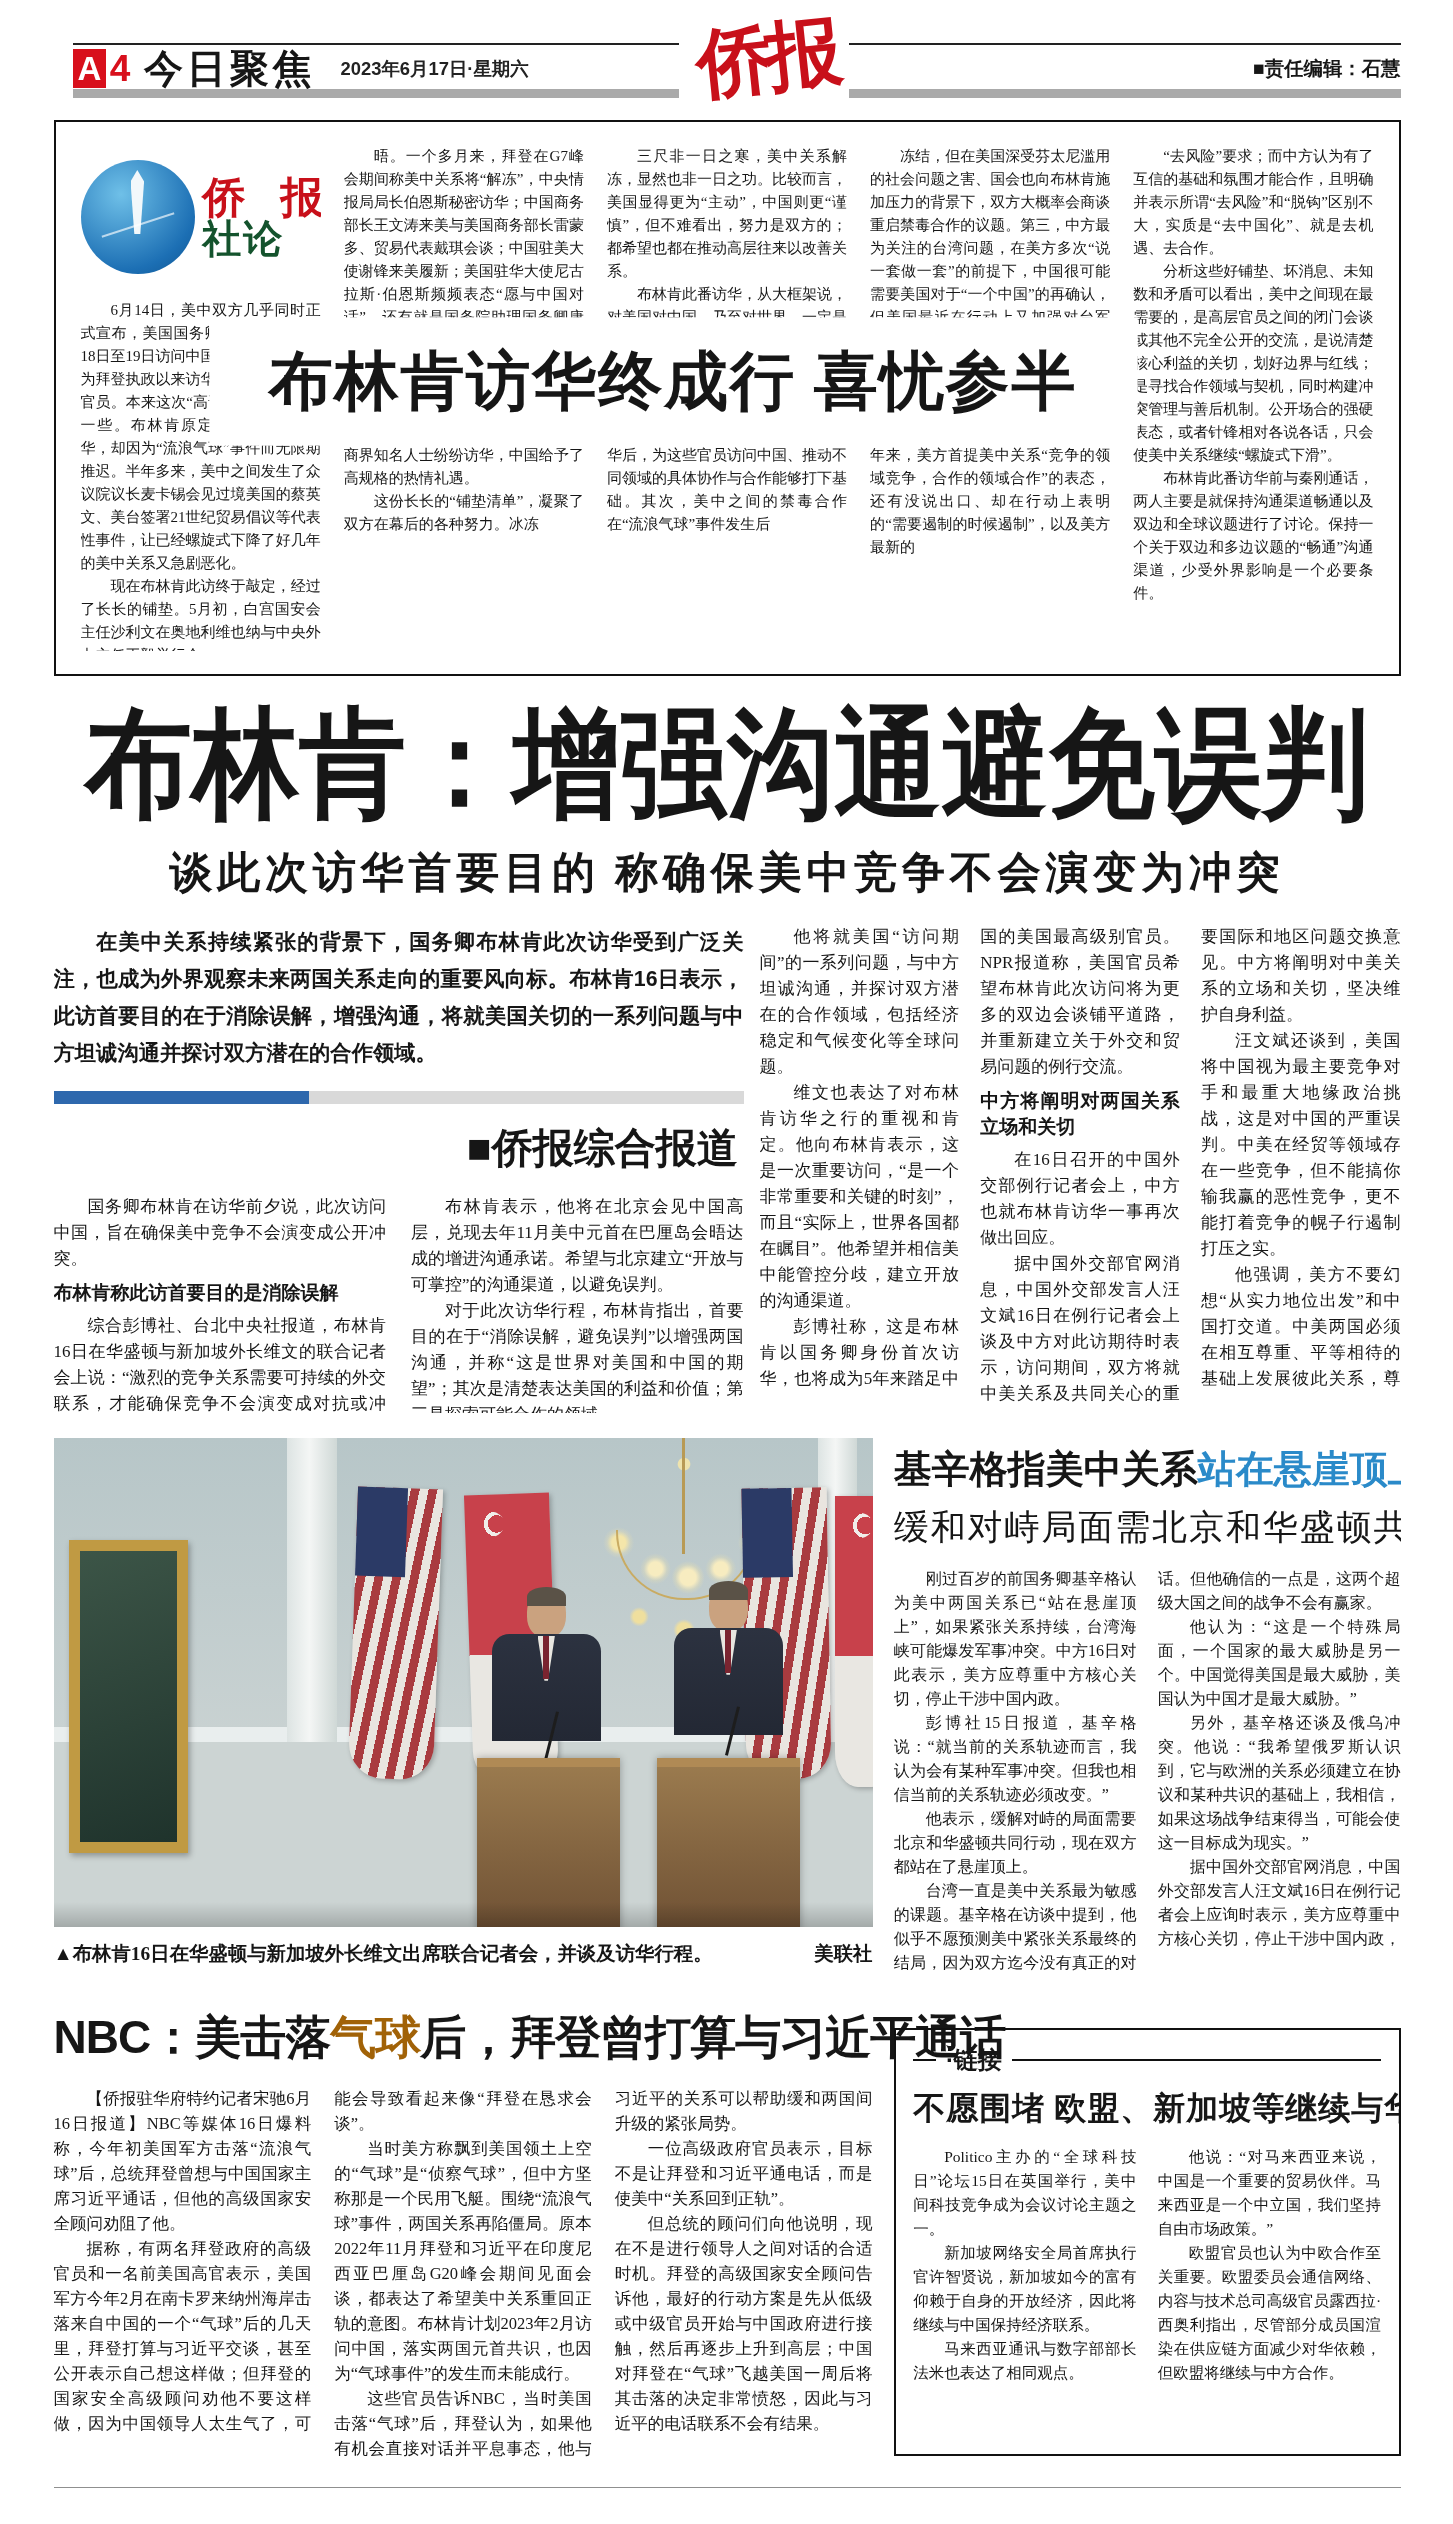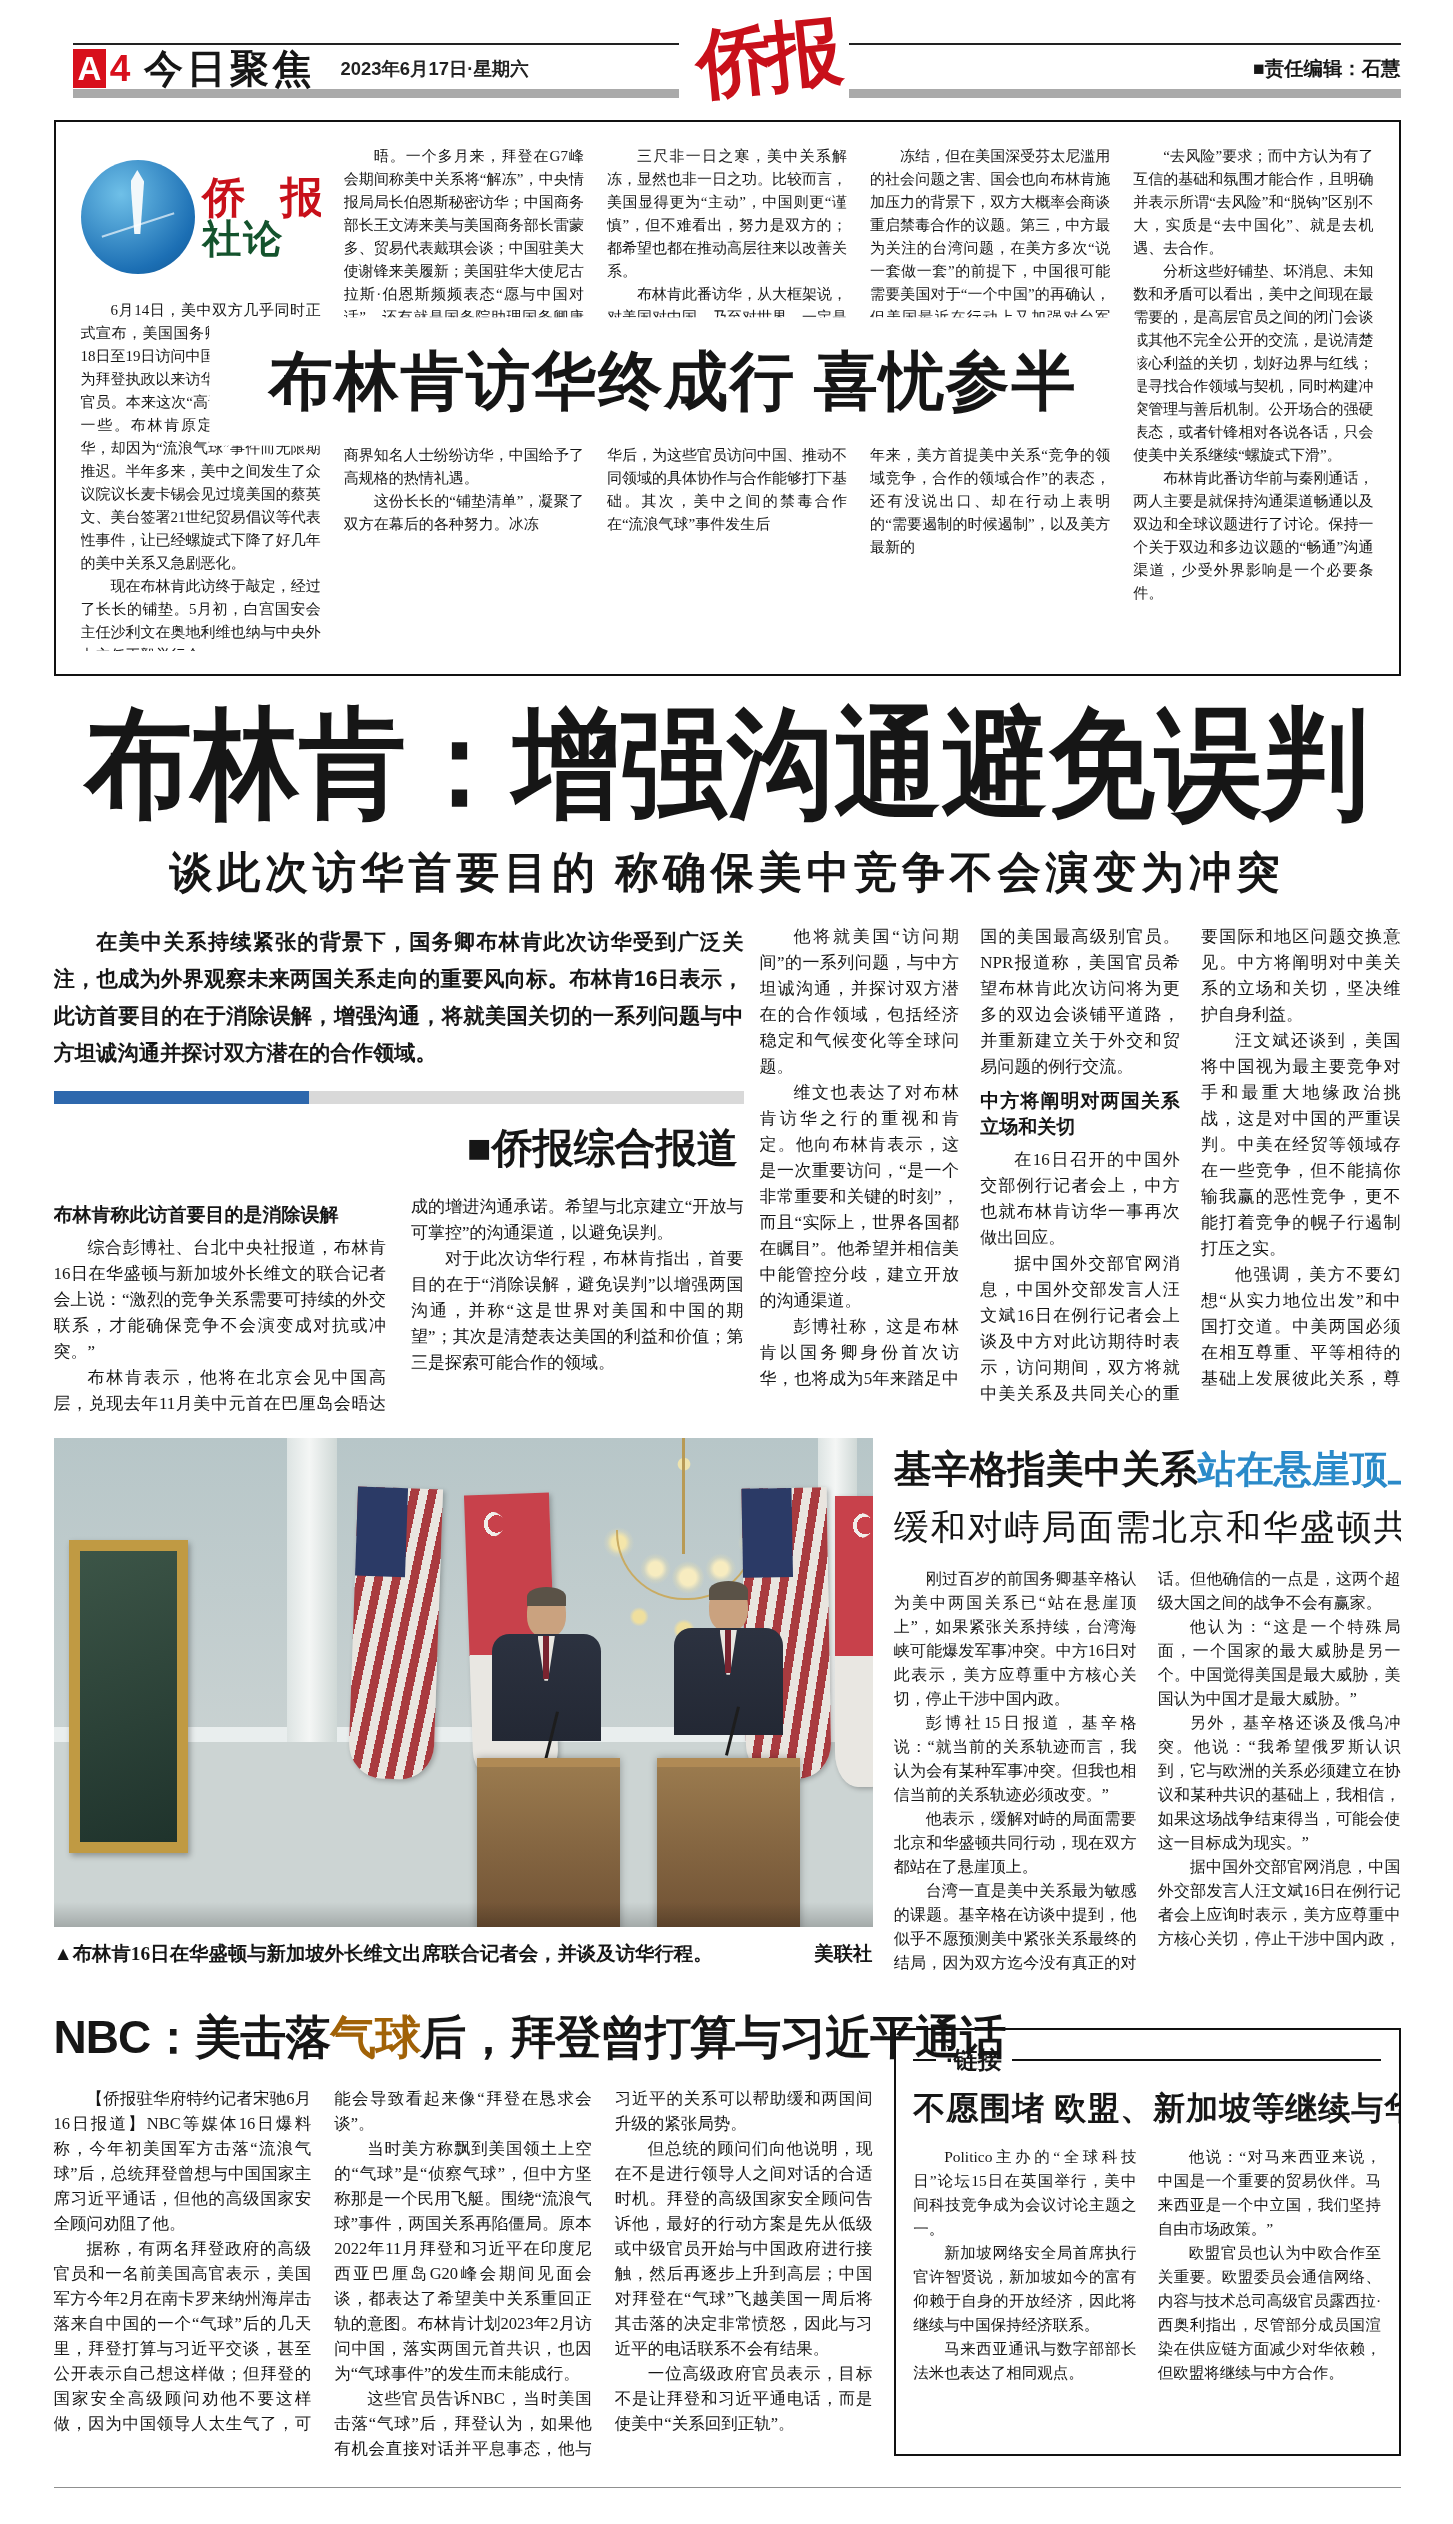--- a/index.html
+++ b/index.html
@@ -193,20 +193,21 @@
 
   <section>
     <h1 class="main-hl">布林肯：增强沟通避免误判</h1>
     <h2 class="main-sub">谈此次访华首要目的 称确保美中竞争不会演变为冲突</h2>
     <div class="top-grid">
       <div class="lead-cell">
         <p class="lead">在美中关系持续紧张的背景下，国务卿布林肯此次访华受到广泛关注，也成为外界观察未来两国关系走向的重要风向标。布林肯16日表示，此访首要目的在于消除误解，增强沟通，将就美国关切的一系列问题与中方坦诚沟通并探讨双方潜在的合作领域。</p>
         <div class="lead-bar"></div>
         <div class="byline">■侨报综合报道</div>
         <div class="flow flow-left">
+            <p>国务卿布林肯在访华前夕说，此次访问中国，旨在确保美中竞争不会演变成公开冲突。</p>
             <p class="subhead">布林肯称此访首要目的是消除误解</p>
             <p>综合彭博社、台北中央社报道，布林肯16日在华盛顿与新加坡外长维文的联合记者会上说：“激烈的竞争关系需要可持续的外交联系，才能确保竞争不会演变成对抗或冲突。”</p>
             <p>布林肯表示，他将在北京会见中国高层，兑现去年11月美中元首在巴厘岛会晤达成的增进沟通承诺。希望与北京建立“开放与可掌控”的沟通渠道，以避免误判。</p>
             <p>对于此次访华行程，布林肯指出，首要目的在于“消除误解，避免误判”以增强两国沟通，并称“这是世界对美国和中国的期望”；其次是清楚表达美国的利益和价值；第三是探索可能合作的领域。</p>
           </div>
       </div>
       <div class="flow flow-right">
           <p>他将就美国“访问期间”的一系列问题，与中方坦诚沟通，并探讨双方潜在的合作领域，包括经济稳定和气候变化等全球问题。</p>
           <p>维文也表达了对布林肯访华之行的重视和肯定。他向布林肯表示，这是一次重要访问，“是一个非常重要和关键的时刻”，而且“实际上，世界各国都在瞩目”。他希望并相信美中能管控分歧，建立开放的沟通渠道。</p>
           <p>彭博社称，这是布林肯以国务卿身份首次访华，也将成为5年来踏足中国的美国最高级别官员。NPR报道称，美国官员希望布林肯此次访问将为更多的双边会谈铺平道路，并重新建立关于外交和贸易问题的例行交流。</p>
@@ -267,22 +268,22 @@
   </section>
 
   <section class="bot-row">
     <div>
       <h3 class="nbc-hl"><span>NBC：美击落</span><span class="blue">气球</span><span>后，拜登曾打算与习近平通话</span></h3>
       <div class="nbc-cols">
           <p>【侨报驻华府特约记者宋驰6月16日报道】NBC等媒体16日爆料称，今年初美国军方击落“流浪气球”后，总统拜登曾想与中国国家主席习近平通话，但他的高级国家安全顾问劝阻了他。</p>
           <p>据称，有两名拜登政府的高级官员和一名前美国高官表示，美国军方今年2月在南卡罗来纳州海岸击落来自中国的一个“气球”后的几天里，拜登打算与习近平交谈，甚至公开表示自己想这样做；但拜登的国家安全高级顾问劝他不要这样做，因为中国领导人太生气了，可能会导致看起来像“拜登在恳求会谈”。</p>
           <p>当时美方称飘到美国领土上空的“气球”是“侦察气球”，但中方坚称那是一个民用飞艇。围绕“流浪气球”事件，两国关系再陷僵局。原本2022年11月拜登和习近平在印度尼西亚巴厘岛G20峰会期间见面会谈，都表达了希望美中关系重回正轨的意图。布林肯计划2023年2月访问中国，落实两国元首共识，也因为“气球事件”的发生而未能成行。</p>
           <p>这些官员告诉NBC，当时美国击落“气球”后，拜登认为，如果他有机会直接对话并平息事态，他与习近平的关系可以帮助缓和两国间升级的紧张局势。</p>
+          <p>一位高级政府官员表示，目标不是让拜登和习近平通电话，而是使美中“关系回到正轨”。</p>
           <p>但总统的顾问们向他说明，现在不是进行领导人之间对话的合适时机。拜登的高级国家安全顾问告诉他，最好的行动方案是先从低级或中级官员开始与中国政府进行接触，然后再逐步上升到高层；中国对拜登在“气球”飞越美国一周后将其击落的决定非常愤怒，因此与习近平的电话联系不会有结果。</p>
-          <p>一位高级政府官员表示，目标不是让拜登和习近平通电话，而是使美中“关系回到正轨”。</p>
         </div>
     </div>
     <div class="link-box">
       <div class="link-tab">
         <span class="rule"></span>
         <span>·链接</span>
         <span class="rule grow"></span>
       </div>
       <h3 class="link-hl">不愿围堵 欧盟、新加坡等继续与华合作</h3>
       <div class="link-cols">

